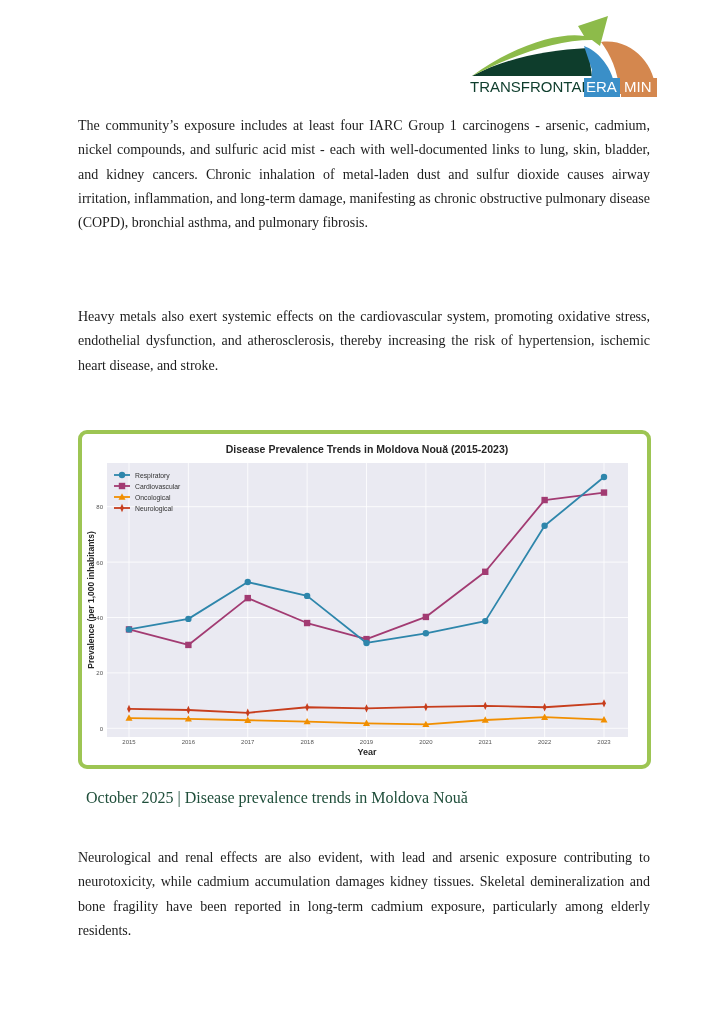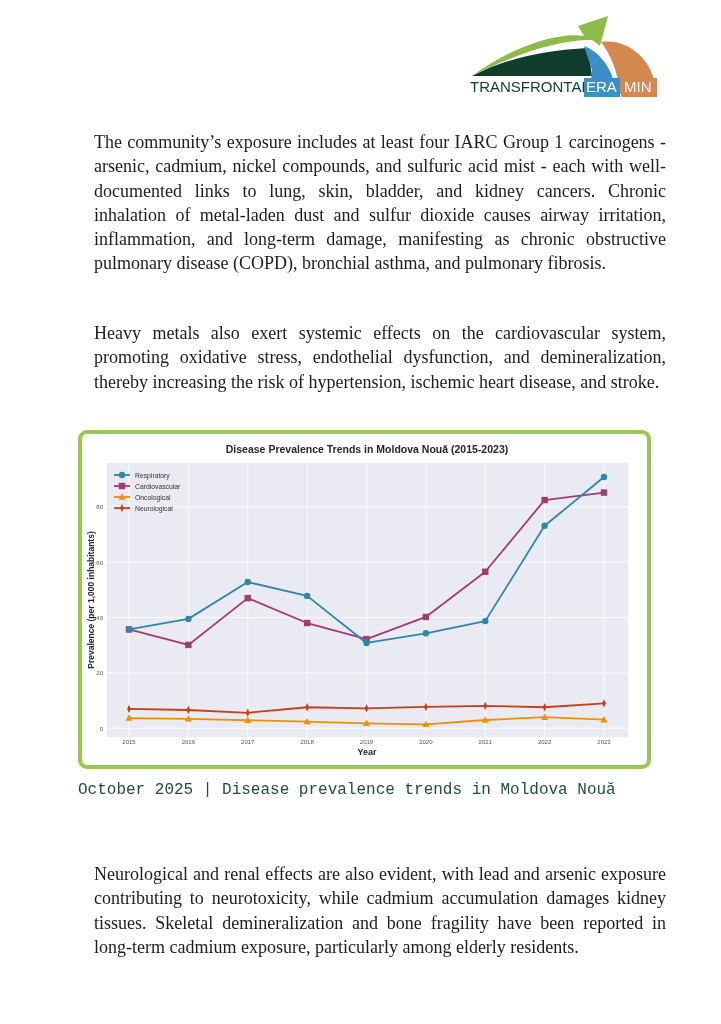--- a/index.html
+++ b/index.html
@@ -1,42 +1,42 @@
 <!DOCTYPE html>
 <html><head>
   <meta charset="utf-8">
   <style>
     html, body { margin: 0; padding: 0; background: #ffffff; }
     body { width: 721px; height: 1024px; position: relative; overflow: hidden; font-family: "DejaVu Serif", serif; color: #1a1a1a; }
     .logo { position: absolute; left: 466px; top: 14px; width: 250px; height: 86px; }
-    .para { position: absolute; left: 78px; width: 572px; font-family: "Liberation Serif", "DejaVu Serif", serif; font-size: 18px; line-height: 24.3px; text-align: justify; color: #1c1c1c; margin: 16px; }
+    .para { position: absolute; left: 78px; width: 572px; font-family: "Liberation Serif", "DejaVu Serif", serif; font-size: 14px; line-height: 24.3px; text-align: justify; color: #1c1c1c; margin: 0; }
     #p1 { top: 114px; }
     #p2 { top: 305px; }
     #p3 { top: 846px; }
     .chart-frame { position: absolute; left: 78px; top: 430px; width: 565px; height: 331px; border: 4px solid #9dc553; border-radius: 9px; background: #ffffff; }
     .chart-svg { position: absolute; left: 0; top: 0; }
-    .caption { position: absolute; left: 78px; top: 781px; font-family: Liberation Mono, monospace; font-size: 16px; color: #1f4e3a; margin: 0; }
+    .caption { position: absolute; left: 78px; top: 781px; font-family: Liberation Serif, serif; font-size: 16px; color: #1f4e3a; margin: 8px; }
   </style>
 </head>
 <body>
 
 <svg class="logo" viewBox="0 0 250 86" width="250" height="86">
   <path d="M6 62 C40 44, 80 36, 122 34 L126 62 Z" fill="#0e3d2c"></path>
   <path d="M6 62 C50 30, 95 18, 118 22 L112 12 L142 2 L134 32 L126 26 C90 26, 50 40, 6 62 Z" fill="#8dbb4a"></path>
   <path d="M118 32 C130 36, 148 52, 150 80 L124 80 L126 56 Z" fill="#3a8fc8"></path>
   <path d="M135 28 C165 24, 190 50, 190 80 L154 80 C152 56, 144 40, 135 28 Z" fill="#d4874e"></path>
   <text x="4" y="78" font-family="Liberation Sans, sans-serif" font-size="15" fill="#0e3d2c">TRANSFRONTALI</text>
   <rect x="118" y="64" width="36" height="19" fill="#3a8fc8"></rect>
   <text x="120" y="78" font-family="Liberation Sans, sans-serif" font-size="15" fill="#ffffff">ERA</text>
   <rect x="155" y="64" width="36" height="19" fill="#d4874e"></rect>
   <text x="158" y="78" font-family="Liberation Sans, sans-serif" font-size="15" fill="#ffffff">MIN</text>
 </svg>
 
 <p id="p1" class="para">The community’s exposure includes at least four IARC Group 1 carcinogens - arsenic, cadmium, nickel compounds, and sulfuric acid mist - each with well-documented links to lung, skin, bladder, and kidney cancers. Chronic inhalation of metal-laden dust and sulfur dioxide causes airway irritation, inflammation, and long-term damage, manifesting as chronic obstructive pulmonary disease (COPD), bronchial asthma, and pulmonary fibrosis.</p>
-<p id="p2" class="para">Heavy metals also exert systemic effects on the cardiovascular system, promoting oxidative stress, endothelial dysfunction, and demineralization, thereby increasing the risk of hypertension, ischemic heart disease, and stroke.</p>
+<p id="p2" class="para">Heavy metals also exert systemic effects on the cardiovascular system, promoting oxidative stress, endothelial dysfunction, and atherosclerosis, thereby increasing the risk of hypertension, ischemic heart disease, and stroke.</p>
 
 <div class="chart-frame"></div>
 
 <svg id="chart" class="chart-svg" width="721" height="1024" style="pointer-events:none;">
   <text id="chart-title" x="367" y="453" text-anchor="middle" font-family="Liberation Sans, sans-serif" font-size="10.5" font-weight="bold" fill="#262626">Disease Prevalence Trends in Moldova Nouă (2015-2023)</text>
   <rect x="107" y="463" width="521" height="274" fill="#eaeaf2"></rect>
   <g id="grid">
       <line x1="107" x2="628" y1="728.3" y2="728.3" stroke="#ffffff" stroke-width="0.8"></line>
       <line x1="107" x2="628" y1="672.9" y2="672.9" stroke="#ffffff" stroke-width="0.8"></line>
       <line x1="107" x2="628" y1="617.5" y2="617.5" stroke="#ffffff" stroke-width="0.8"></line>

